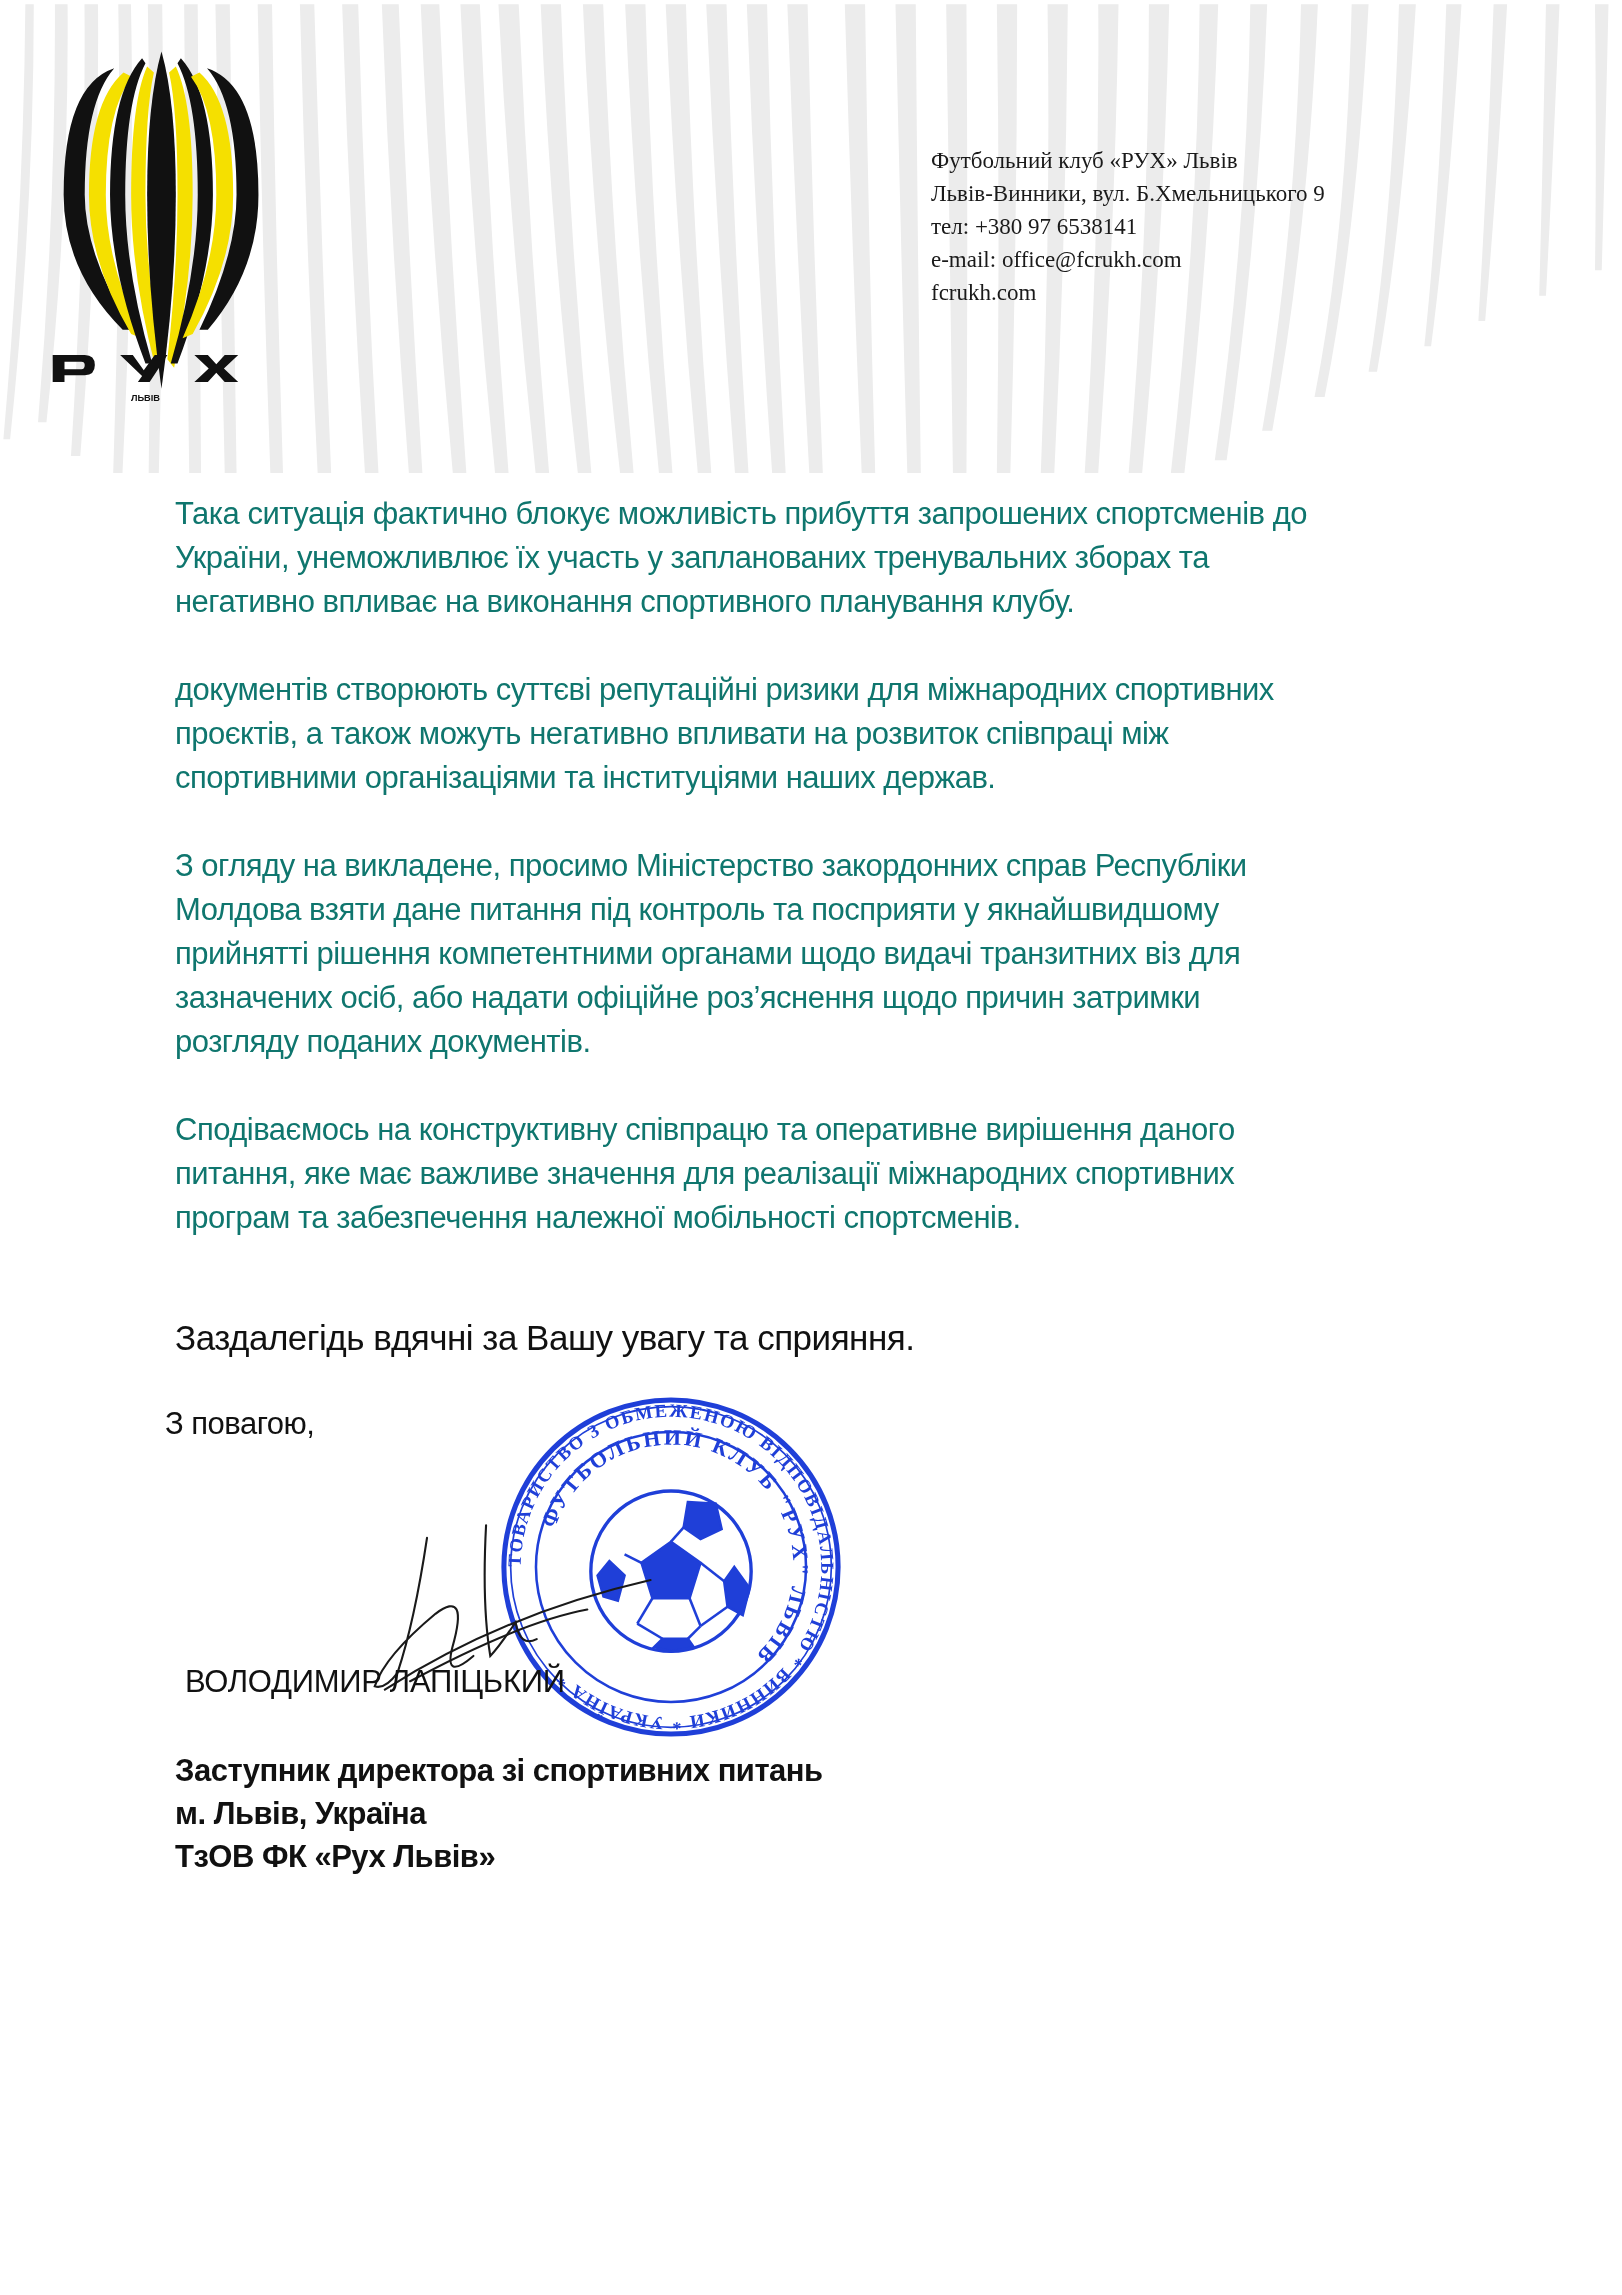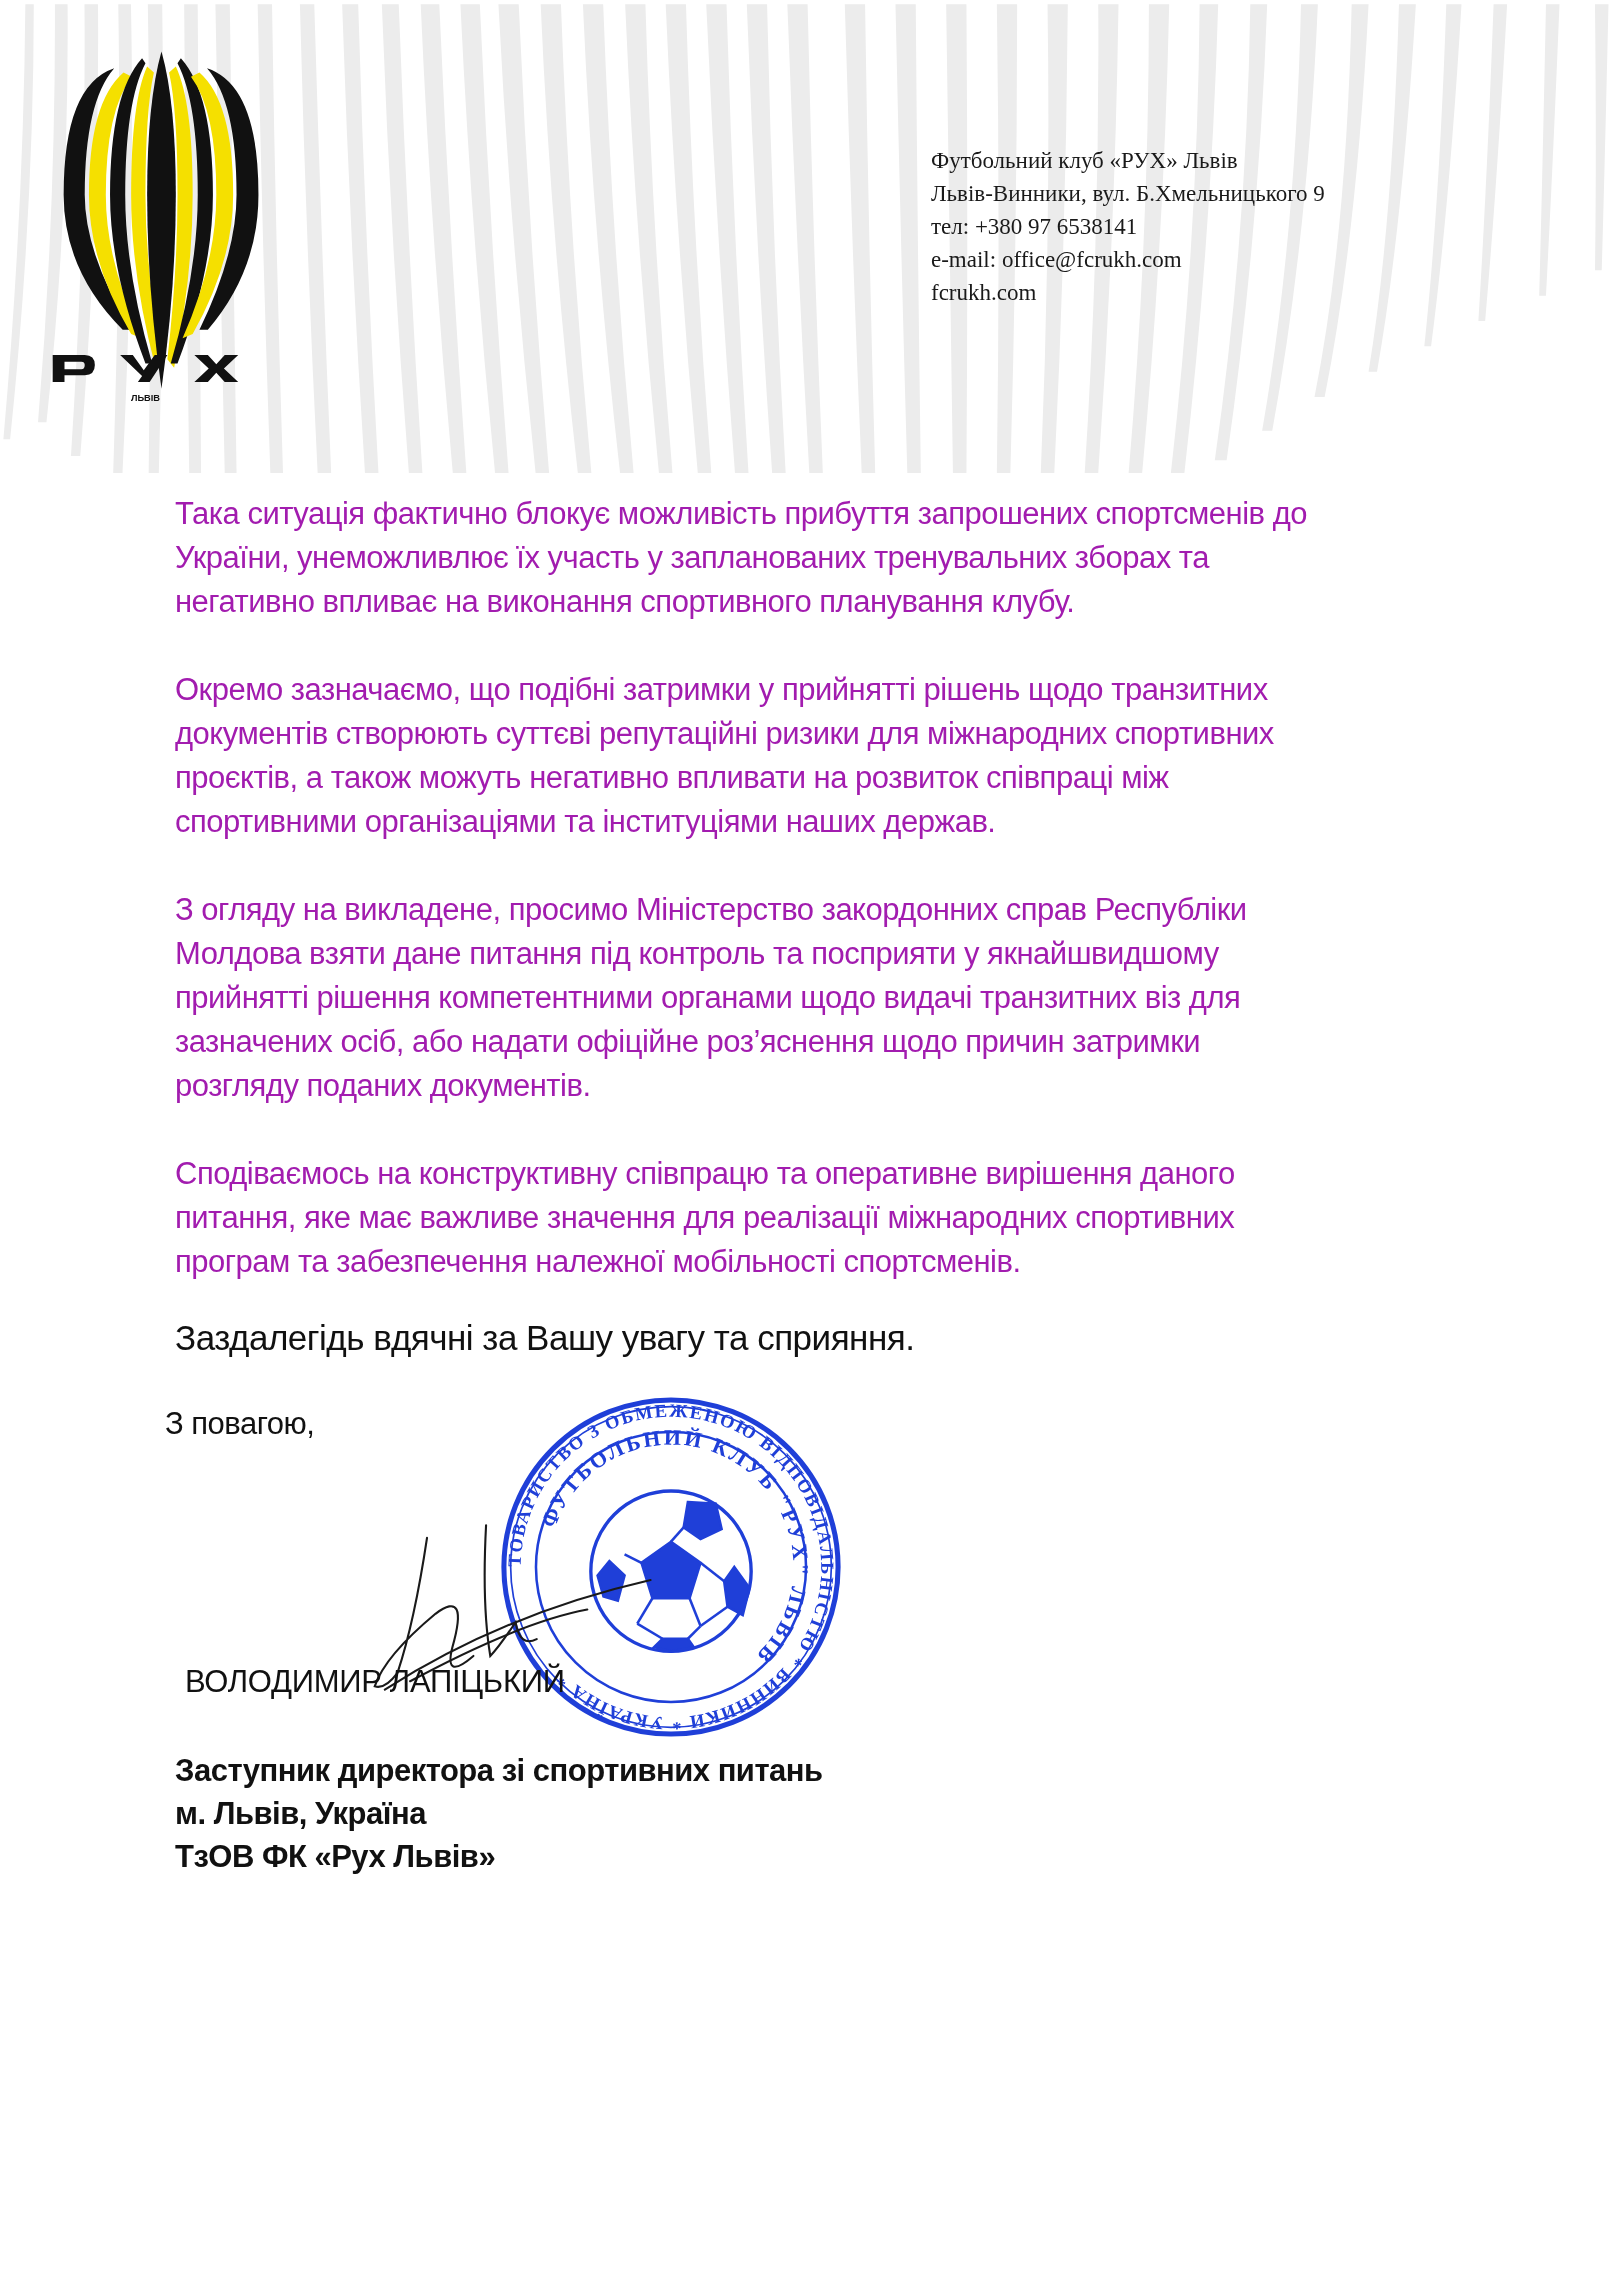--- a/index.html
+++ b/index.html
@@ -43,21 +43,21 @@
       color: #1a1a1a;
     }
     .contact div { white-space: nowrap; font-family: Liberation Serif, serif; }
     .body-text {
       position: absolute;
       left: 175px;
       top: 492px;
       width: 1284px;
       font-size: 31px;
       line-height: 44px;
-      color: #a21caf;
+      color: #0f766e;
       letter-spacing: -0.5px;
     }
     .para {
       margin: 0 0 44px 0;
     }
     .para span.line {
       display: block;
       white-space: nowrap;
     }
     .closing {
@@ -188,21 +188,20 @@
     <div>fcrukh.com</div>
   </div>
 
   <div class="body-text">
     <p class="para">
       <span class="line">Така ситуація фактично блокує можливість прибуття запрошених спортсменів до</span>
       <span class="line">України, унеможливлює їх участь у запланованих тренувальних зборах та</span>
       <span class="line">негативно впливає на виконання спортивного планування клубу.</span>
     </p>
     <p class="para">
-      <span class="line">Окремо зазначаємо, що подібні затримки у прийнятті рішень щодо транзитних</span>
       <span class="line">документів створюють суттєві репутаційні ризики для міжнародних спортивних</span>
       <span class="line">проєктів, а також можуть негативно впливати на розвиток співпраці між</span>
       <span class="line">спортивними організаціями та інституціями наших держав.</span>
     </p>
     <p class="para">
       <span class="line">З огляду на викладене, просимо Міністерство закордонних справ Республіки</span>
       <span class="line">Молдова взяти дане питання під контроль та посприяти у якнайшвидшому</span>
       <span class="line">прийнятті рішення компетентними органами щодо видачі транзитних віз для</span>
       <span class="line">зазначених осіб, або надати офіційне роз’яснення щодо причин затримки</span>
       <span class="line">розгляду поданих документів.</span>

